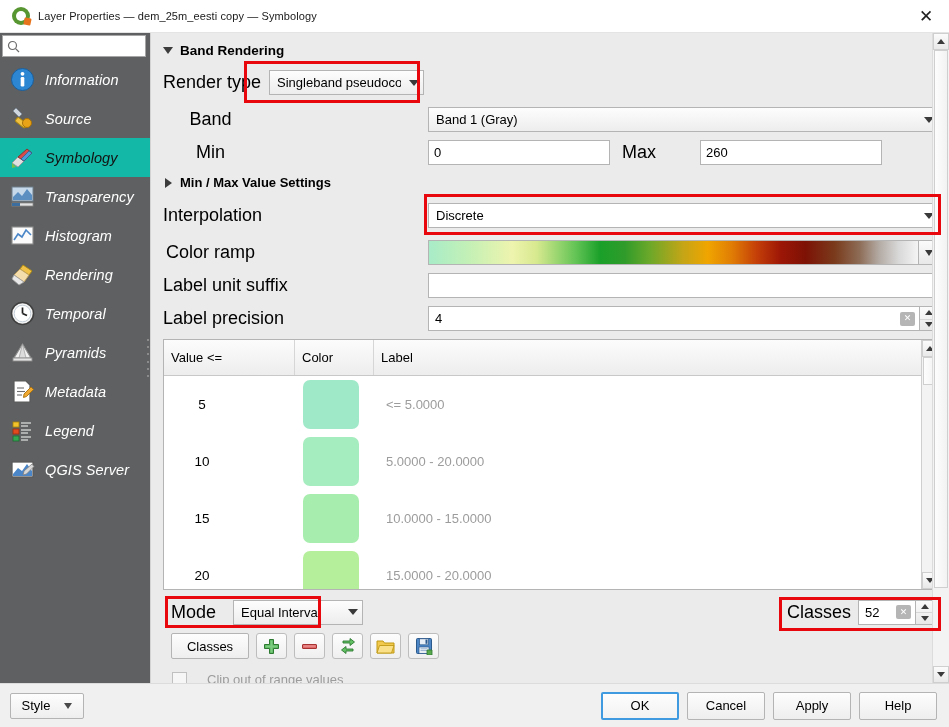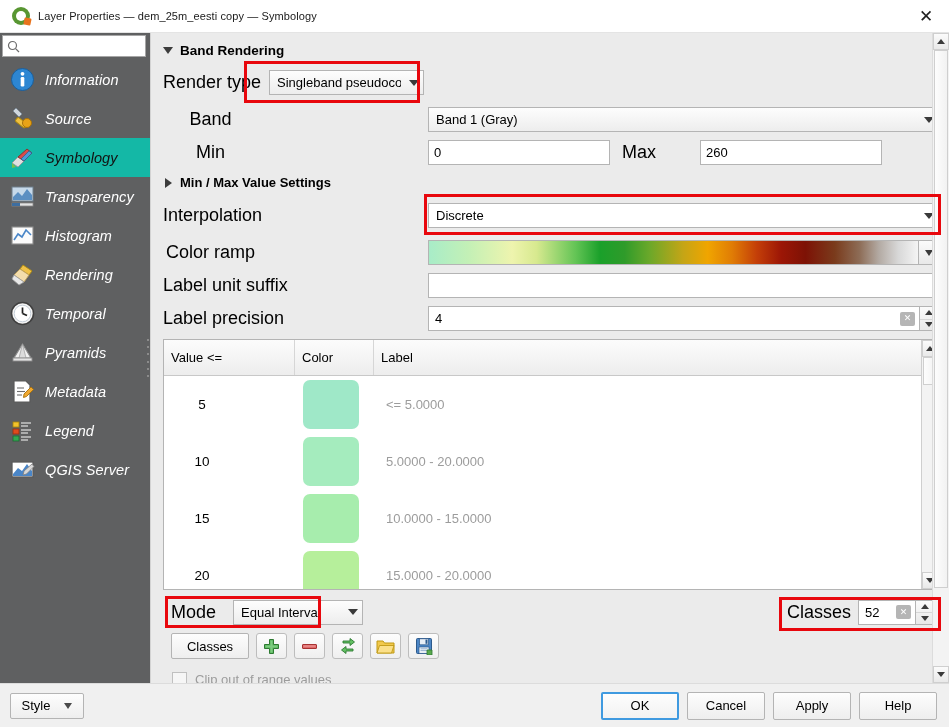--- a/index.html
+++ b/index.html
@@ -930,21 +930,21 @@
                 <rect x="4.5" y="1.8" width="9" height="6" fill="#e8eef6" stroke="#2d5a8c" stroke-width="0.7"></rect>
                 <rect x="10.5" y="2.6" width="2" height="4.2" fill="#2d5a8c"></rect>
                 <rect x="4" y="10" width="10" height="6.3" fill="#f2f5f9" stroke="#2d5a8c" stroke-width="0.7"></rect>
                 <line x1="5.5" y1="11.8" x2="12.5" y2="11.8" stroke="#7d9ec4" stroke-width="0.8"></line>
                 <line x1="5.5" y1="13.6" x2="12.5" y2="13.6" stroke="#7d9ec4" stroke-width="0.8"></line>
                 <path d="M12 13 L17 13 L17 18 L12 18 Z" fill="#5aa84c" stroke="#2e7a32" stroke-width="0.8"></path>
               </svg>
             </div>
           </div>
 
-          <div class="chk-row" style="margin-left:9px;">
+          <div class="chk-row" style="margin-left:9px;gap:12px;">
             <span class="chk"></span>
             <span class="chk-lbl">Clip out of range values</span>
           </div>
 
         </div>
       </div>
 
       <div class="main-scroll" style="position:absolute; right:0; top:0; bottom:0; width:17px;">
         <div class="sb-btn">
             <span class="ar-up"></span>

